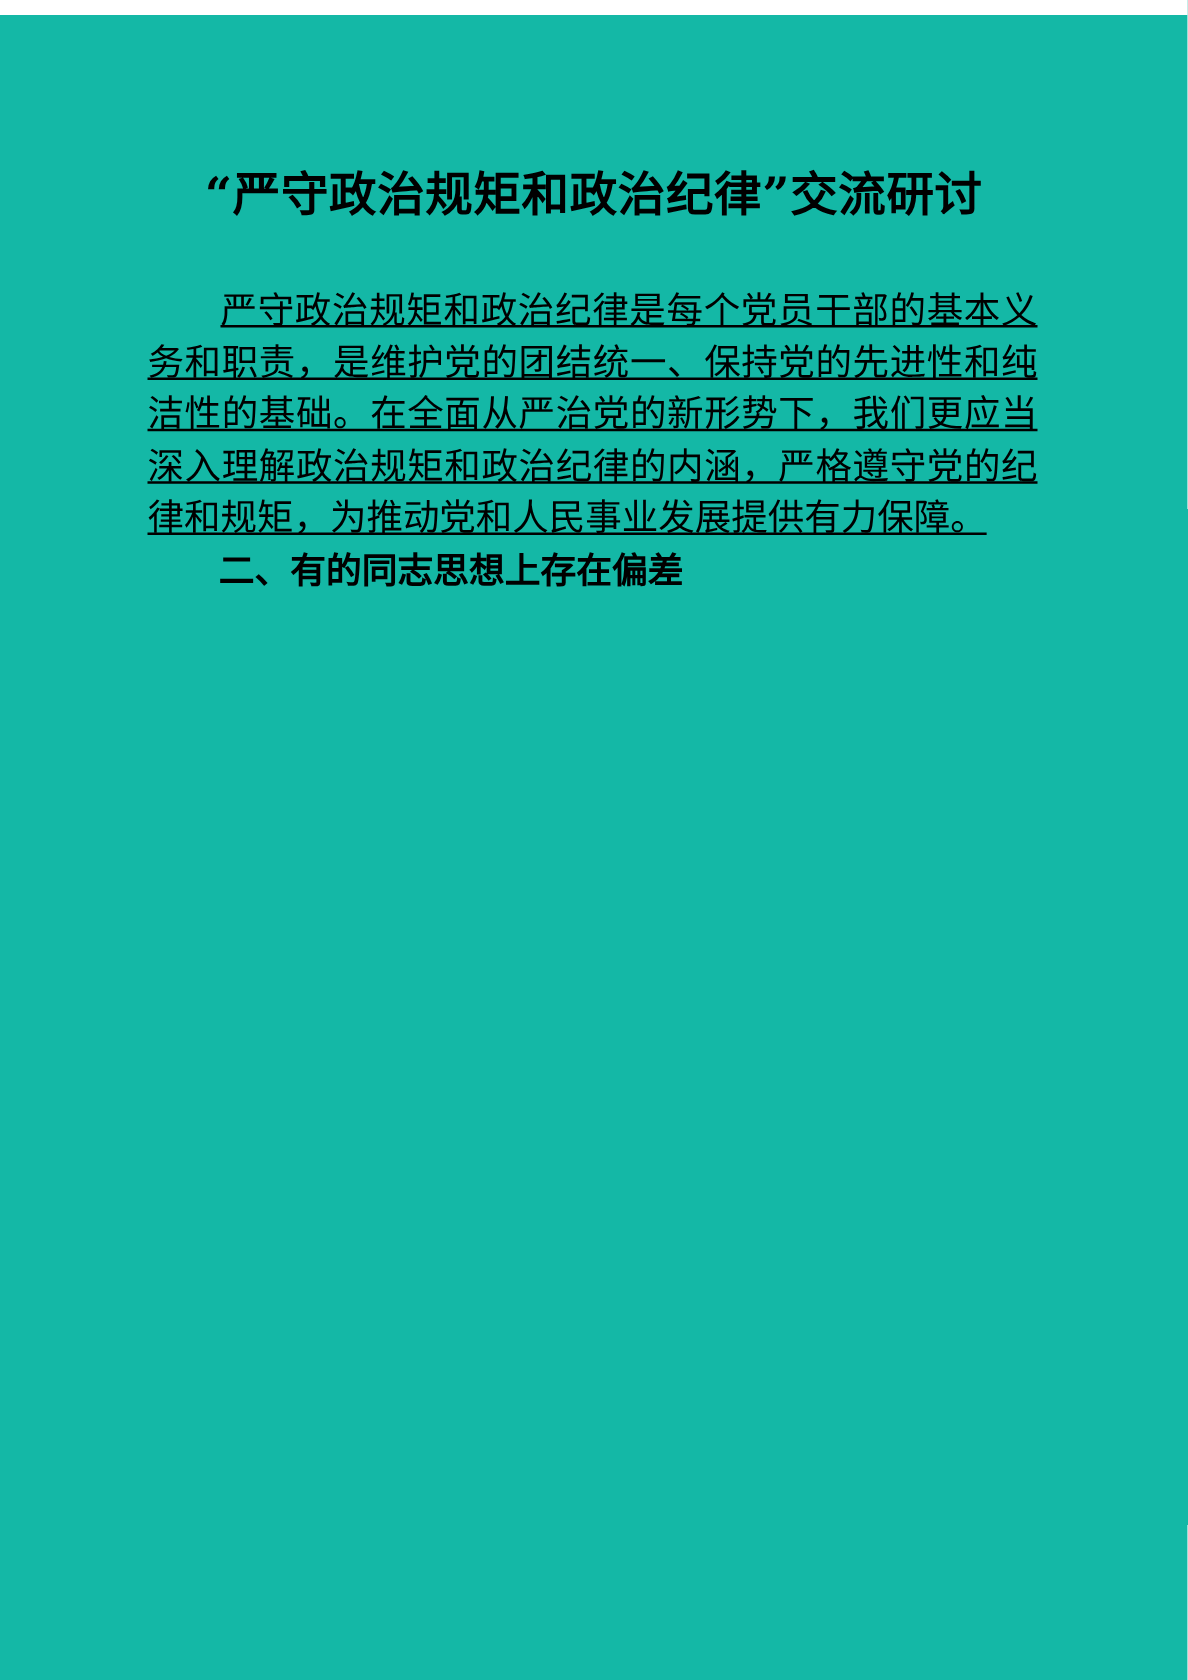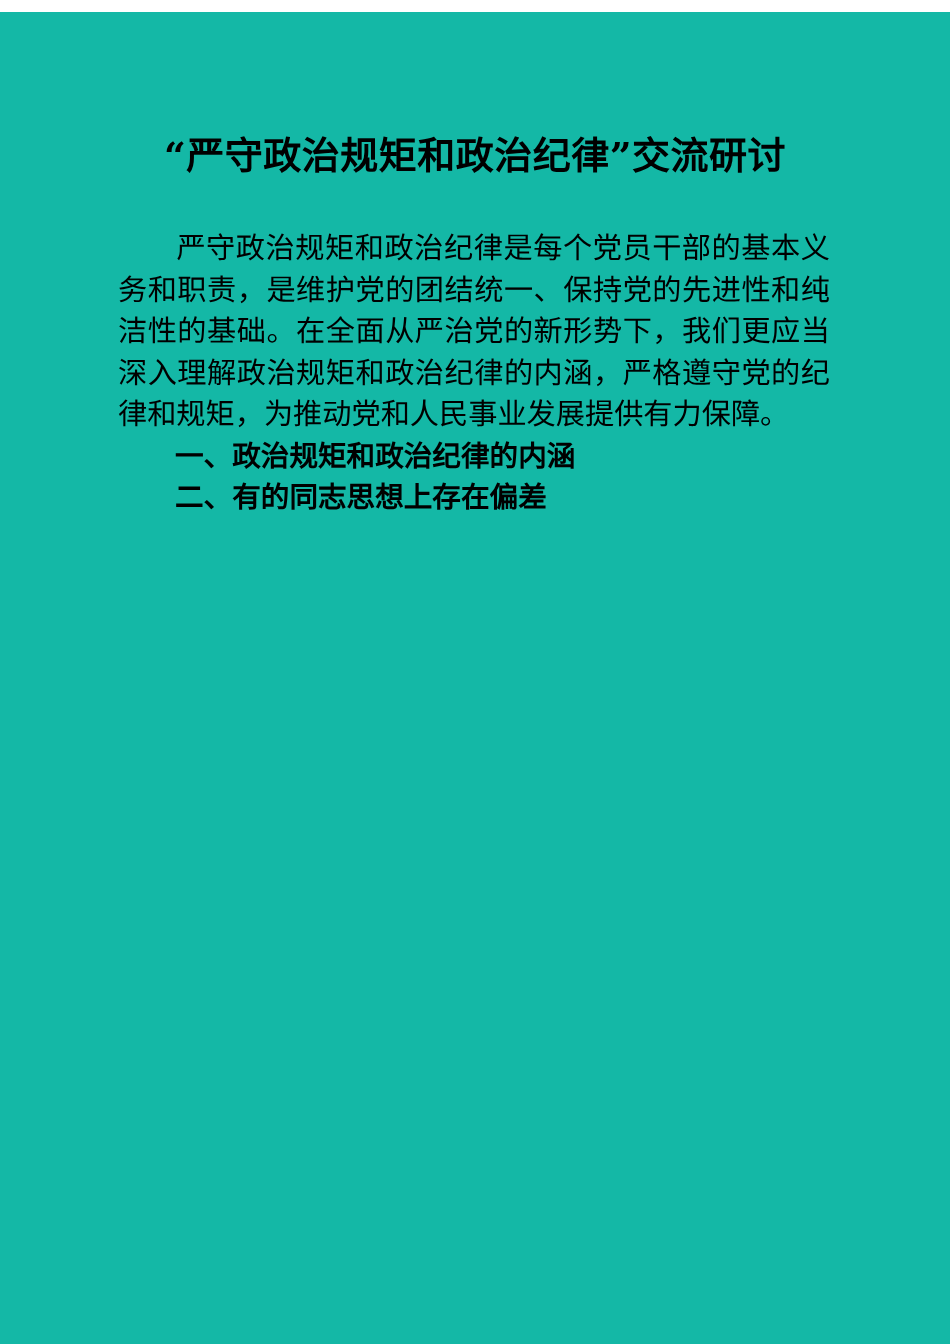--- a/index.html
+++ b/index.html
@@ -62,20 +62,21 @@
     padding: 0;
     font-family: "DejaVu Serif", "Liberation Serif", serif;
     font-size: 29.2px;
     line-height: 41.5px;
     text-align: justify;
     text-justify: inter-character;
     text-align-last: left;
     color: #000000;
     letter-spacing: 0px;
     word-break: break-all;
+    text-decoration: underline;
   }
 
   .para.indent {
     text-indent: 58.4px;
   }
 
   .heading {
     margin: 0;
     padding: 0;
     font-family: "DejaVu Sans", "Liberation Sans", sans-serif;
@@ -90,18 +91,17 @@
 </head>
 <body>
 
 <div class="page">
   <div class="content">
 
     <h1 class="doc-title">“严守政治规矩和政治纪律”交流研讨</h1>
 
     <div class="body-block" id="body-blocks" style="top: 216px;">
         <p class="para indent">严守政治规矩和政治纪律是每个党员干部的基本义务和职责，是维护党的团结统一、保持党的先进性和纯洁性的基础。在全面从严治党的新形势下，我们更应当深入理解政治规矩和政治纪律的内涵，严格遵守党的纪律和规矩，为推动党和人民事业发展提供有力保障。</p>
-        <p class="heading">一、政治规矩和政治纪律的内涵</p>
         <p class="heading">二、有的同志思想上存在偏差</p>
       </div>
 
   </div>
 </div>
 
 </body></html>

